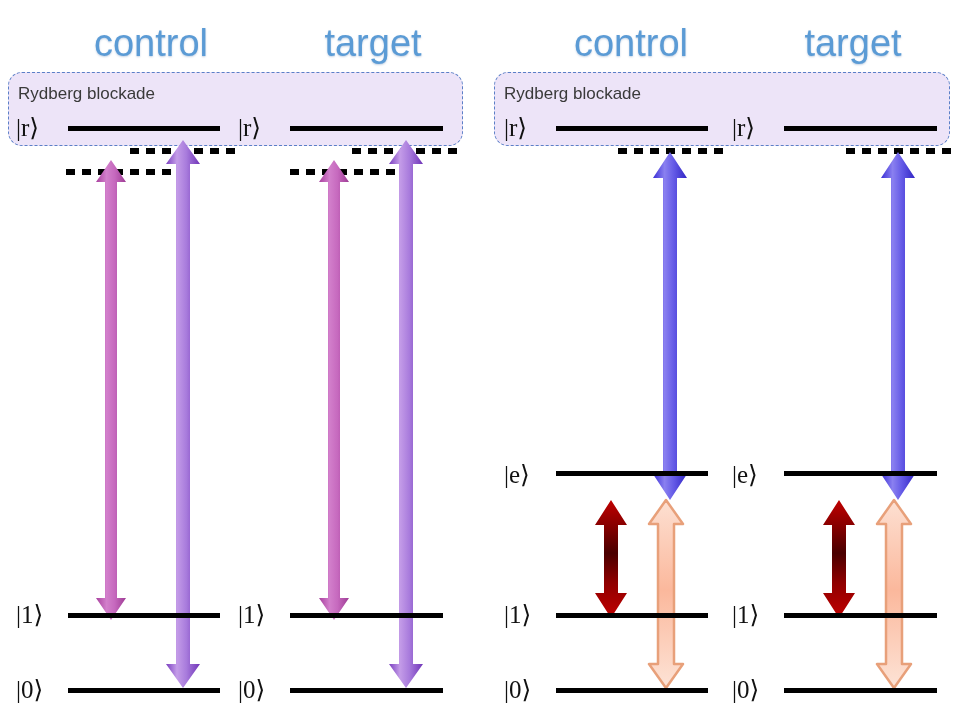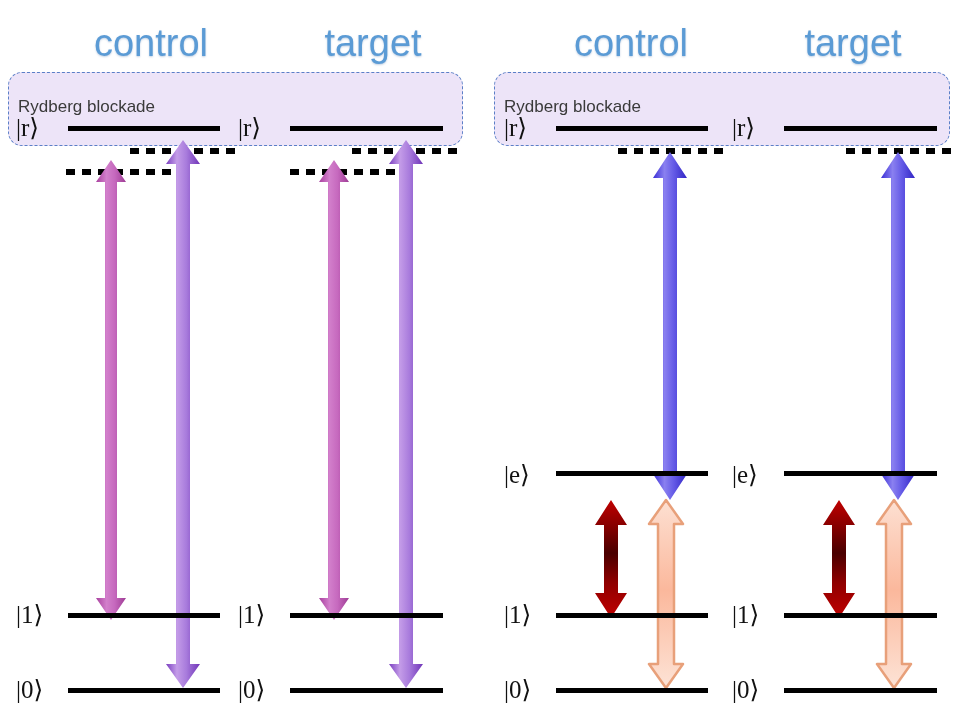--- a/index.html
+++ b/index.html
@@ -31,21 +31,20 @@
     border:1.5px dashed #5B7FC7;
     border-radius:14px;
     box-sizing:border-box;
   }
   .blockade-label{
     position:absolute;
     font-size:17px;
     color:#3a3a3a;
     white-space:nowrap;
     font-family:"Liberation Sans", sans-serif;
-    margin-top:13px;
   }
 
   .level-line{
     position:absolute;
     height:5px;
     background:#000000;
   }
   .ket{
     position:absolute;
     font-size:25px;

